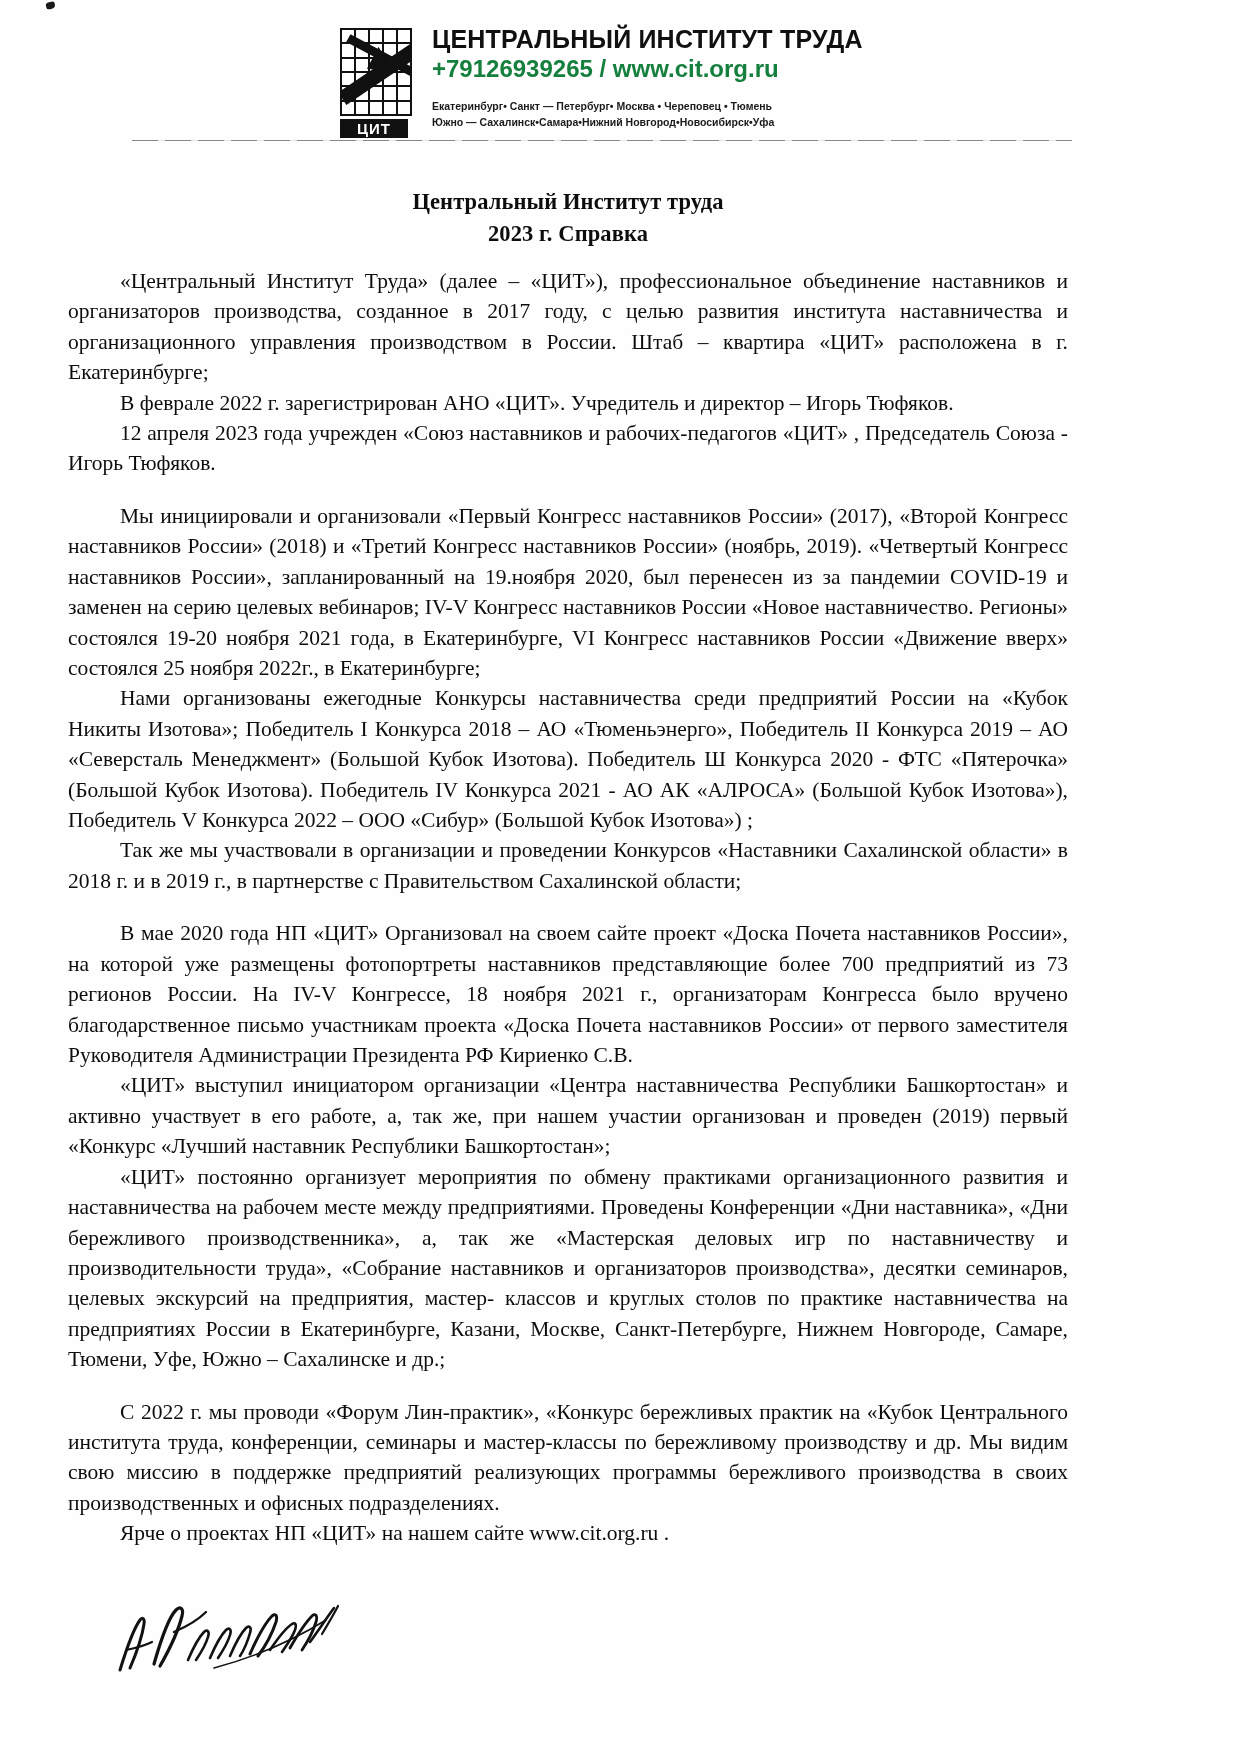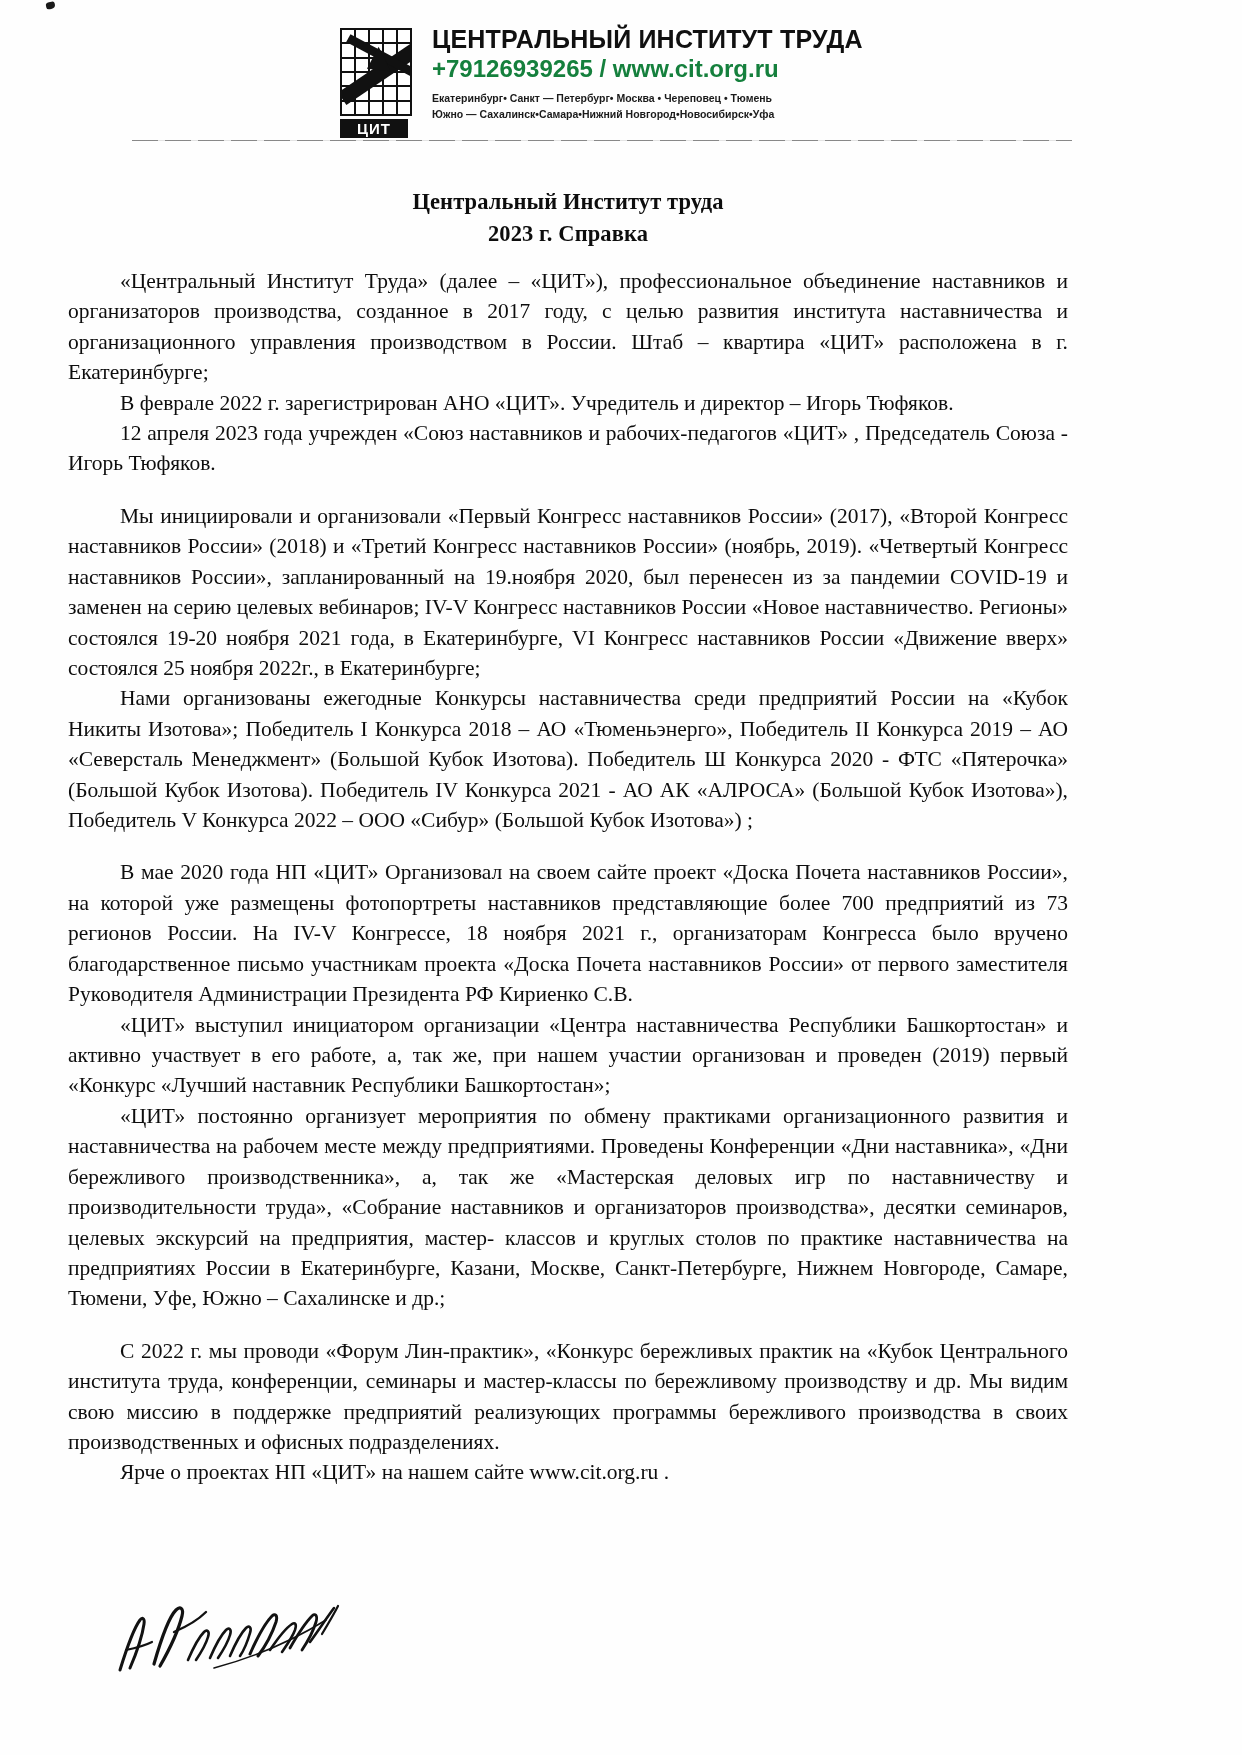--- a/index.html
+++ b/index.html
@@ -132,21 +132,21 @@
     line-height: 1.18;
     margin-top: 2px;
     color: #15803d;
     white-space: nowrap;
   }
   .lh-cities {
     font-family: "Liberation Sans", "DejaVu Sans", sans-serif;
     font-weight: bold;
     font-size: 10.5px;
     line-height: 1.5;
-    margin-top: 8px;
+    margin-top: 16px;
     color: #1a1a1a;
     white-space: nowrap;
   }
 
   
   .head-rule {
     position: absolute;
     left: 132px;
     top: 140px;
     width: 940px;
@@ -279,20 +279,21 @@
       <div>Центральный Институт труда</div>
       <div>2023 г. Справка</div>
     </div>
 
     <div class="body-text" id="paragraph-container">
         <p>«Центральный Институт Труда» (далее – «ЦИТ»), профессиональное объединение наставников и организаторов производства, созданное в 2017 году, с целью развития института наставничества и организационного управления производством в России. Штаб – квартира «ЦИТ» расположена в г. Екатеринбурге;</p>
         <p>В феврале 2022 г.  зарегистрирован АНО «ЦИТ». Учредитель и директор – Игорь Тюфяков.</p>
         <p>12 апреля 2023 года учрежден «Союз наставников и рабочих-педагогов «ЦИТ» , Председатель Союза - Игорь Тюфяков.</p>
         <p class="gap-before">Мы инициировали и организовали «Первый Конгресс наставников России» (2017), «Второй Конгресс наставников России»  (2018) и «Третий Конгресс наставников  России» (ноябрь, 2019). «Четвертый Конгресс наставников России»,  запланированный на 19.ноября 2020, был перенесен из за пандемии COVID-19 и заменен на серию целевых вебинаров; IV-V Конгресс наставников России «Новое наставничество. Регионы» состоялся 19-20 ноября 2021 года, в Екатеринбурге, VI Конгресс наставников России «Движение вверх» состоялся 25 ноября 2022г., в Екатеринбурге;</p>
         <p>Нами организованы ежегодные Конкурсы наставничества среди предприятий России на «Кубок Никиты Изотова»; Победитель I Конкурса 2018 – АО «Тюменьэнерго», Победитель II Конкурса 2019 – АО «Северсталь Менеджмент» (Большой Кубок Изотова). Победитель Ш Конкурса 2020 - ФТС «Пятерочка» (Большой Кубок Изотова). Победитель IV Конкурса 2021 - АО АК «АЛРОСА» (Большой Кубок Изотова»), Победитель V Конкурса 2022 – ООО «Сибур» (Большой Кубок Изотова») ;</p>
+        <p>Так же мы участвовали в организации и проведении Конкурсов «Наставники Сахалинской области» в 2018 г. и в 2019 г., в партнерстве с Правительством Сахалинской области;</p>
         <p class="gap-before">В мае 2020 года НП «ЦИТ» Организовал на своем сайте проект «Доска Почета наставников России», на которой уже размещены фотопортреты наставников представляющие более 700 предприятий из 73 регионов России. На IV-V Конгрессе, 18 ноября 2021 г.,  организаторам Конгресса было вручено благодарственное письмо участникам проекта «Доска Почета наставников России» от первого заместителя Руководителя Администрации Президента РФ Кириенко С.В.</p>
         <p>«ЦИТ» выступил инициатором организации «Центра наставничества Республики Башкортостан» и активно участвует в его работе, а, так же, при нашем участии организован и проведен (2019) первый «Конкурс «Лучший наставник Республики Башкортостан»;</p>
         <p>«ЦИТ» постоянно организует мероприятия по обмену практиками организационного развития и наставничества на рабочем месте между предприятиями. Проведены Конференции «Дни наставника», «Дни бережливого производственника», а, так же «Мастерская деловых игр по наставничеству и производительности труда», «Собрание наставников и организаторов производства», десятки семинаров, целевых экскурсий на предприятия, мастер- классов и круглых столов по практике наставничества на предприятиях России в Екатеринбурге, Казани, Москве, Санкт-Петербурге, Нижнем Новгороде, Самаре, Тюмени, Уфе, Южно – Сахалинске и др.;</p>
         <p class="gap-before">С 2022 г. мы проводи «Форум Лин-практик», «Конкурс бережливых практик на «Кубок Центрального института труда,  конференции, семинары и мастер-классы по бережливому производству и др. Мы видим свою миссию в поддержке предприятий реализующих программы бережливого производства в своих производственных и офисных подразделениях.</p>
         <p>Ярче о проектах НП «ЦИТ» на нашем сайте www.cit.org.ru .</p>
       </div>
   </div>
 
   <div class="sign-area">
     <div class="sign-mark">

